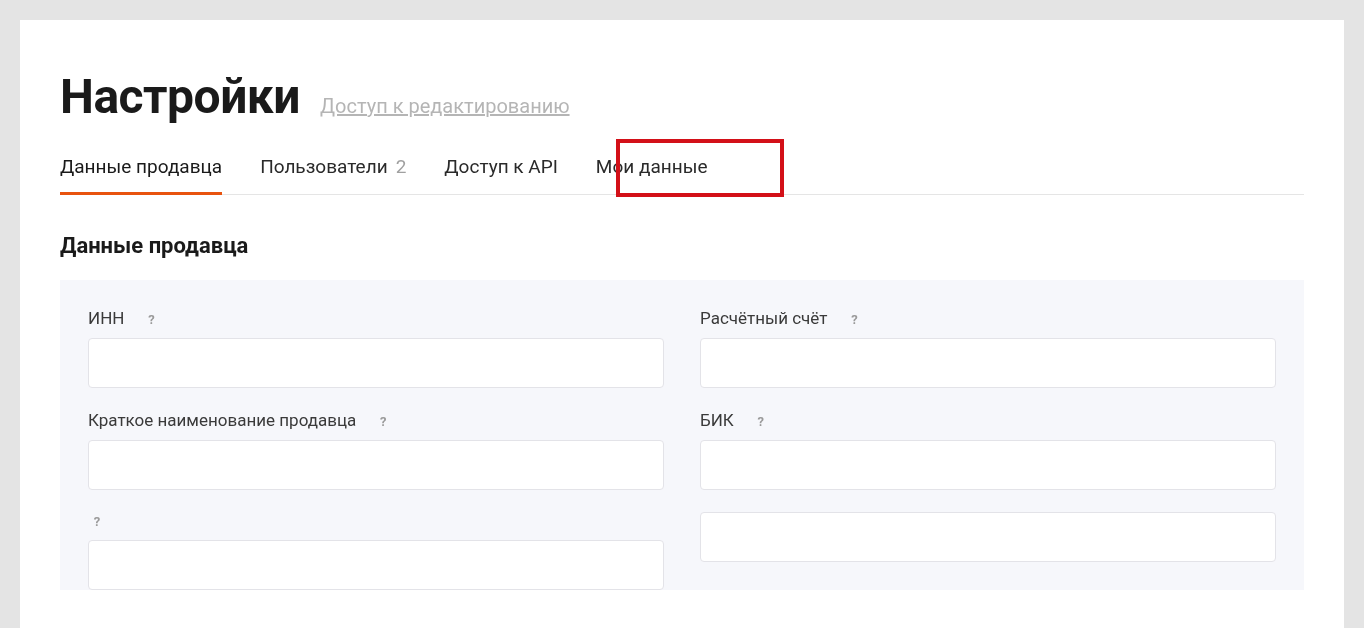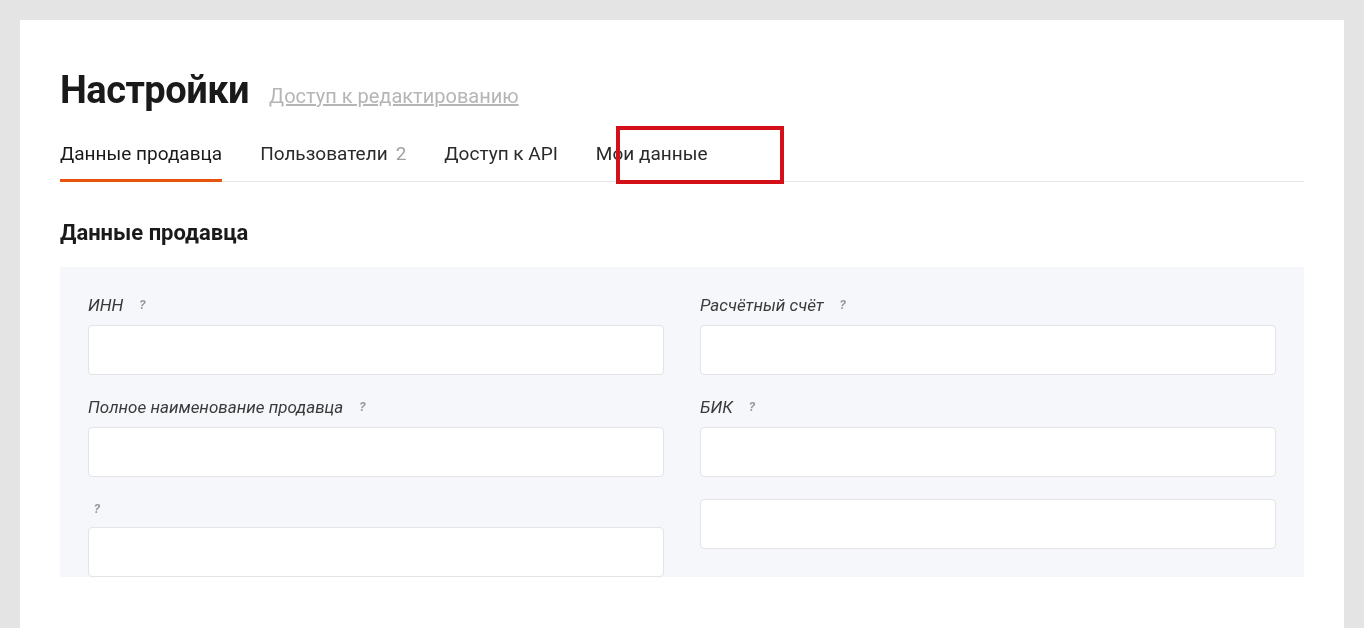--- a/index.html
+++ b/index.html
@@ -16,21 +16,21 @@
       min-height: 608px;
       padding: 0;
     }
     .header {
       padding: 48px 40px 0 40px;
       display: flex;
       align-items: baseline;
       gap: 20px;
     }
     .header h1 {
-      font-size: 38px;
+      font-size: 48px;
       font-weight: 700;
       color: #1a1a1a;
       letter-spacing: -0.5px;
     }
     .header .subtitle {
       font-size: 20px;
       color: #b5b5b5;
       font-weight: 400;
       text-decoration: underline;
     }
@@ -94,23 +94,22 @@
     }
     .field {
       display: flex;
       flex-direction: column;
       gap: 10px;
     }
     .field-label {
       font-size: 17px;
       color: #3a3a3a;
       display: flex;
-      align-items: flex-start;
-      gap: 10px;
-      font-style: italic;
+      align-items: flex-end;
+      gap: 18px;
     }
     .help {
       display: inline-flex;
       align-items: center;
       justify-content: center;
       width: 18px;
       height: 18px;
       color: #9a9a9a;
       font-size: 13px;
       font-weight: 700;
@@ -169,21 +168,21 @@
     <div class="field">
       <div class="field-label">
         <span>Расчётный счёт</span>
         <span class="help">?</span>
       </div>
       <input class="field-input" type="text" value="" style="">
     </div>
 
     <div class="field">
       <div class="field-label">
-        <span>Полное наименование продавца</span>
+        <span>Краткое наименование продавца</span>
         <span class="help">?</span>
       </div>
       <input class="field-input" type="text" value="" style="">
     </div>
 
     <div class="field">
       <div class="field-label">
         <span>БИК</span>
         <span class="help">?</span>
       </div>

